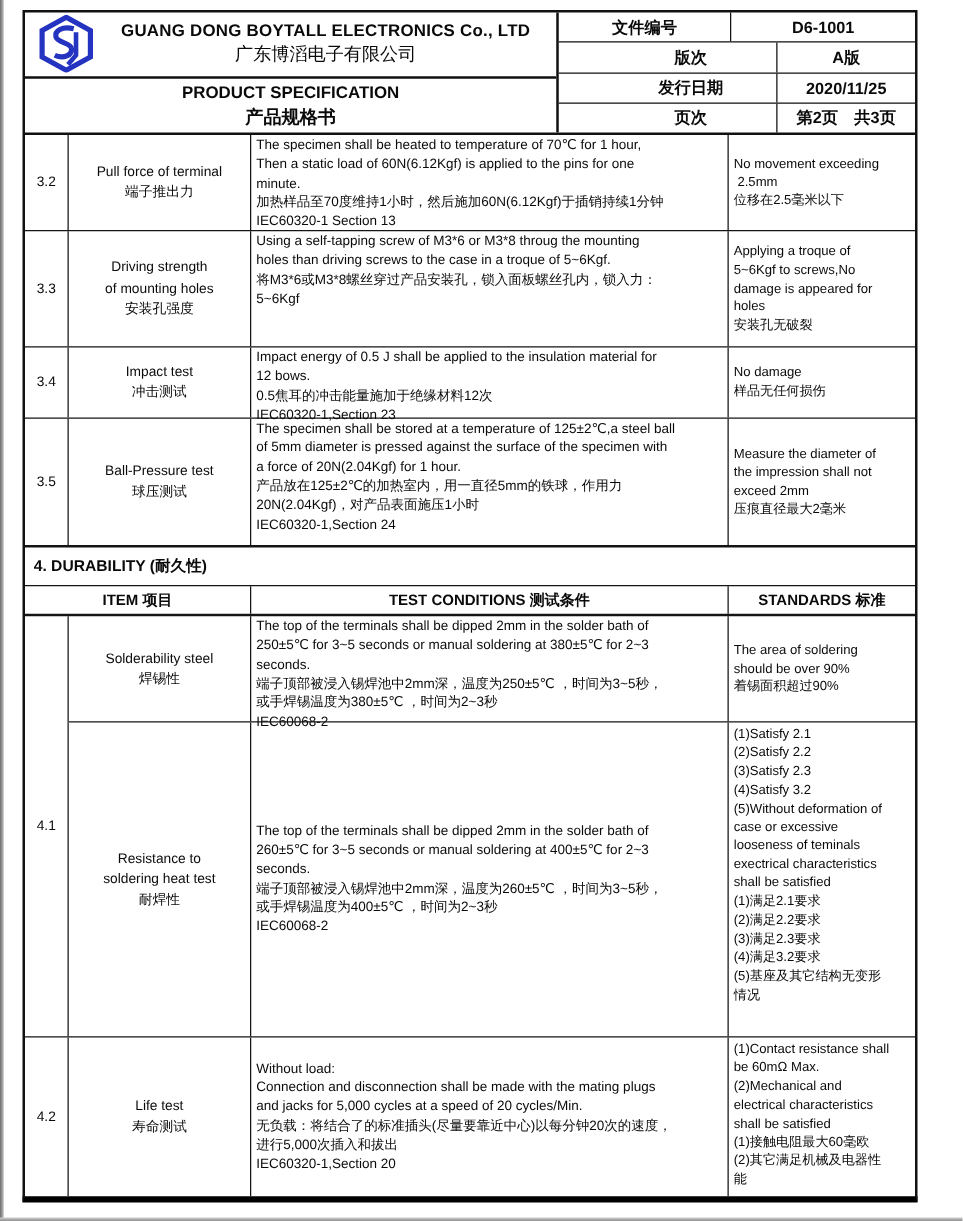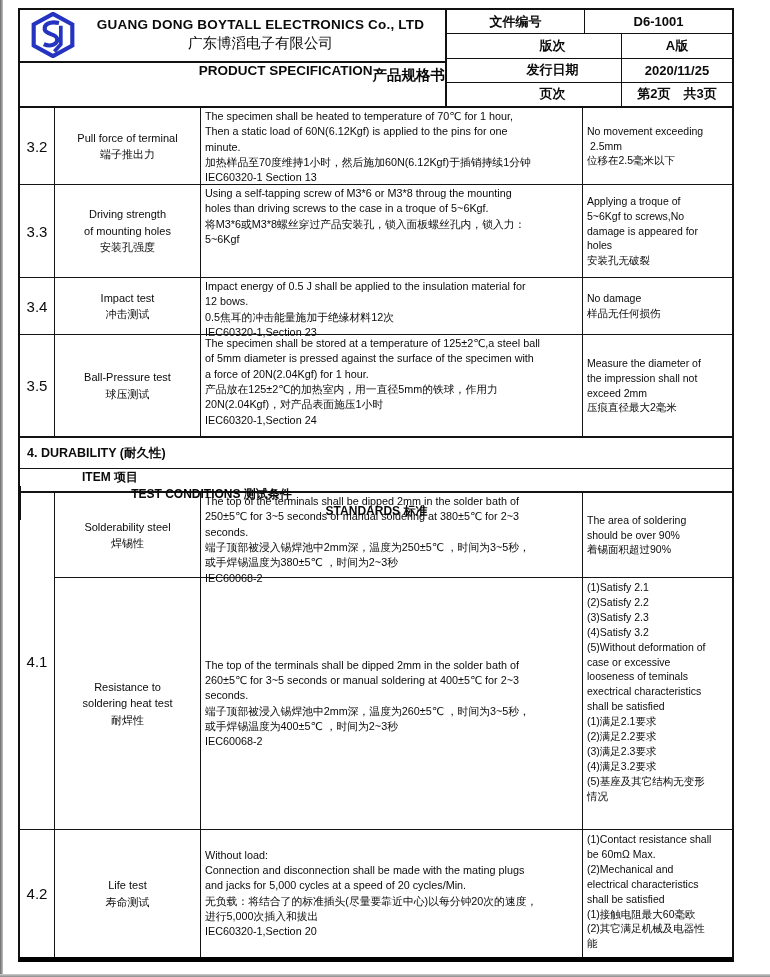--- a/index.html
+++ b/index.html
@@ -17,51 +17,51 @@
   .doc { position:absolute; left:18px; top:8px; width:716px; }
 
   
   .hdr { display:flex; border:2px solid #111; height:100px; }
   .hdr-left { width:425px; display:flex; flex-direction:column; }
   .hdr-company { flex:1.04; display:flex; align-items:center; border-bottom:2px solid #111; padding:2px 4px; }
   .logo { width:46px; height:46px; margin:0 4px 0 6px; flex:none; }
   .company-names { flex:1; text-align:center; }
   .company-en { font-weight:bold; font-size:13.5px; letter-spacing:.2px; }
   .company-cn { font-weight:normal; font-size:14.5px; margin-top:2px; }
-  .hdr-spec { flex:0.96; display:flex; justify-content:flex-end; text-align:center;border-radius:19px; }
+  .hdr-spec { flex:0.96; display:flex; flex-direction:column; justify-content:center; text-align:center;border-radius:19px; }
   .spec-en { font-weight:bold; font-size:13.5px; }
   .spec-cn { font-weight:bold; font-size:14.5px; margin-top:3px; }
   .hdr-right { flex:1; border-left:2px solid #111; display:flex; flex-direction:column; }
   .meta-row { flex:1; display:flex; }
   .meta-row + .meta-row { border-top:1.5px solid #111;padding-left:37px; }
   .meta-label { width:137px; display:flex; align-items:center; justify-content:center;
                 font-weight:bold; font-size:13px; }
   .meta-value { flex:1; border-left:1.5px solid #111; display:flex; align-items:center;
                 justify-content:center; font-weight:bold; font-size:13px; }
 
   
   .mtable { border:2px solid #111; border-top:none; border-bottom:5px solid #000; }
   .r { display:flex; border-top:1px solid #141414; }
   .cno { width:34px; flex:none; display:flex; align-items:center; justify-content:center;
-         font-size:15px; }
+         font-size:11px; }
   .citem { width:146px; flex:none; border-left:1px solid #141414; display:flex; flex-direction:column;
            align-items:center; justify-content:center; text-align:center; font-size:11px;
            line-height:1.5; white-space:pre-wrap; padding:1px 2px; }
   .ccond { width:382px; flex:none; border-left:1px solid #141414; padding:1px 4px;
            font-size:10.8px; line-height:1.42; white-space:pre-wrap; }
   .ccond.vcenter { display:flex; flex-direction:column; justify-content:center; }
   .cstd  { flex:1; border-left:1px solid #141414; padding:2px 4px; font-size:10.5px;
            line-height:1.42; white-space:pre-wrap; display:flex; flex-direction:column;
            justify-content:center; }
   .cstd.top { justify-content:flex-start; }
 
   .rsec { border-top:2px solid #141414; height:32px; display:flex; align-items:center;
           padding-left:7px; font-weight:bold; font-size:12.5px; }
   .rhead { display:flex; border-top:1px solid #141414; border-bottom:2px solid #141414;
-           height:25px; font-weight:bold; font-size:12px;flex-direction:column; }
+           height:25px; font-weight:bold; font-size:12px; }
   .rhead > div { display:flex; align-items:center; justify-content:center; }
   .h1 { width:180px; flex:none; }
   .h2 { width:382px; flex:none; border-left:1px solid #141414; }
   .h3 { flex:1; border-left:1px solid #141414; }
   .r41 { border-top:none; }
   .sub { flex:1; display:flex; flex-direction:column; }
   .subr { display:flex; }
   .subr + .subr { border-top:1px solid #141414; }
 </style>
 </head>

